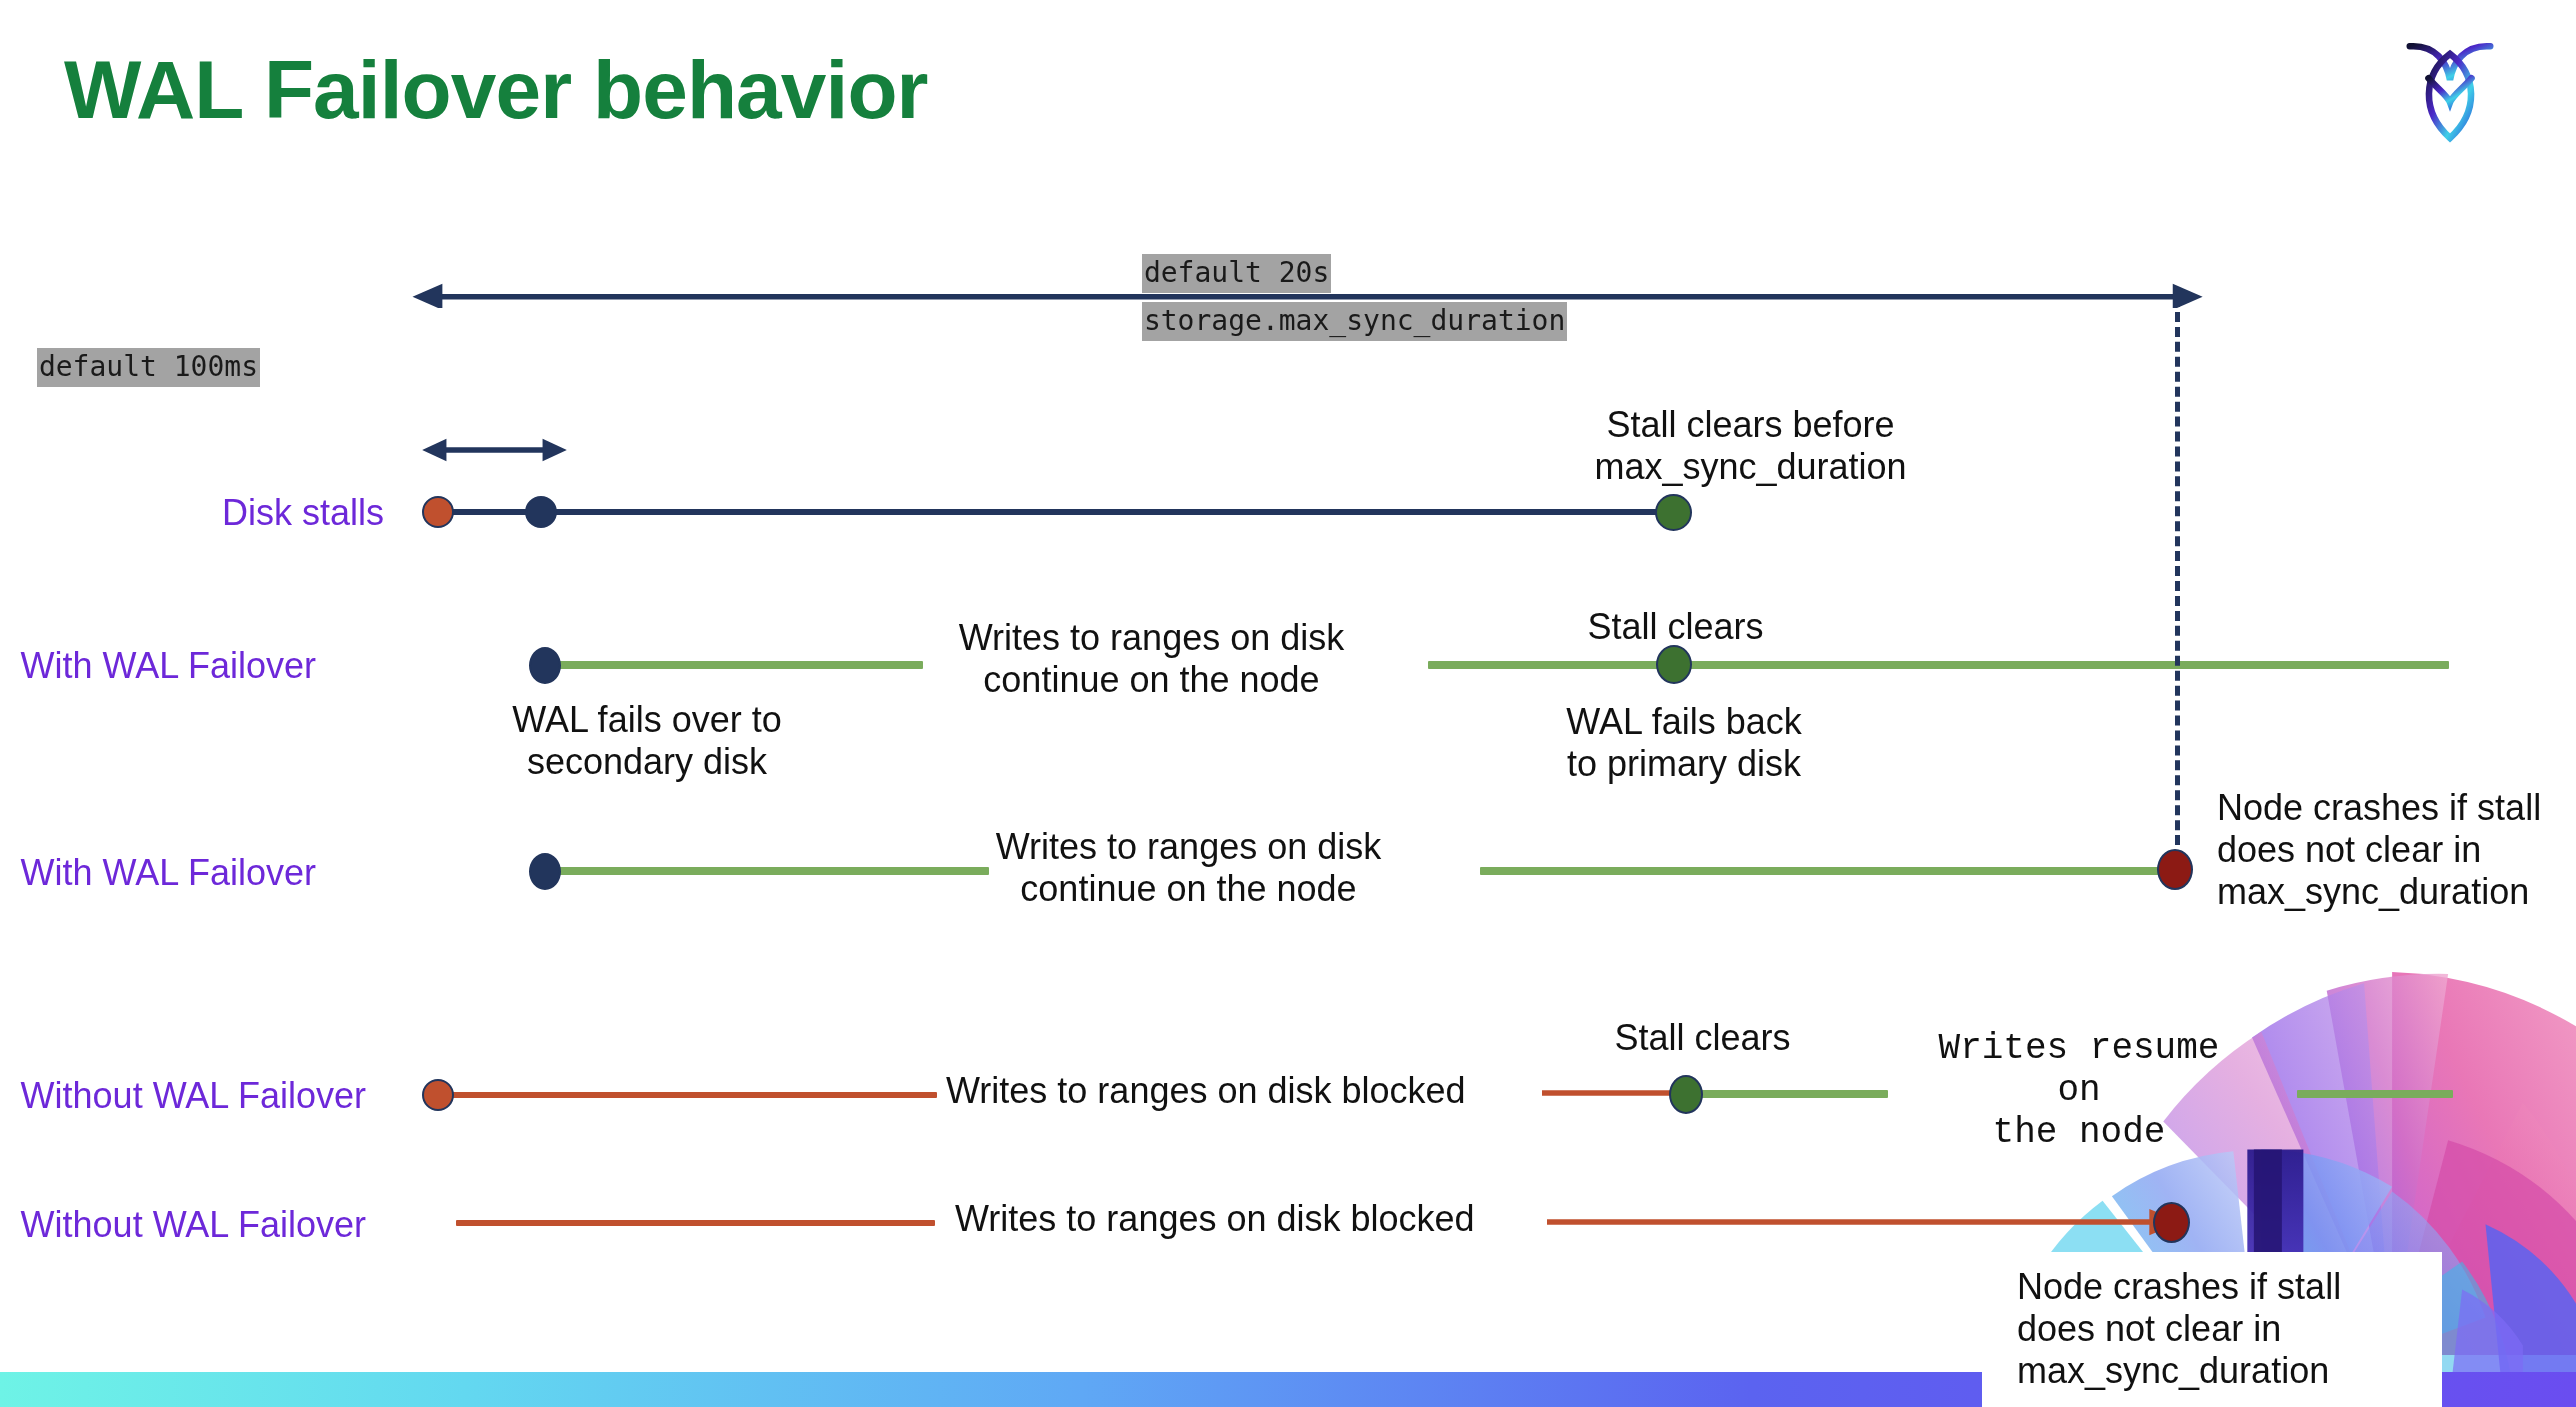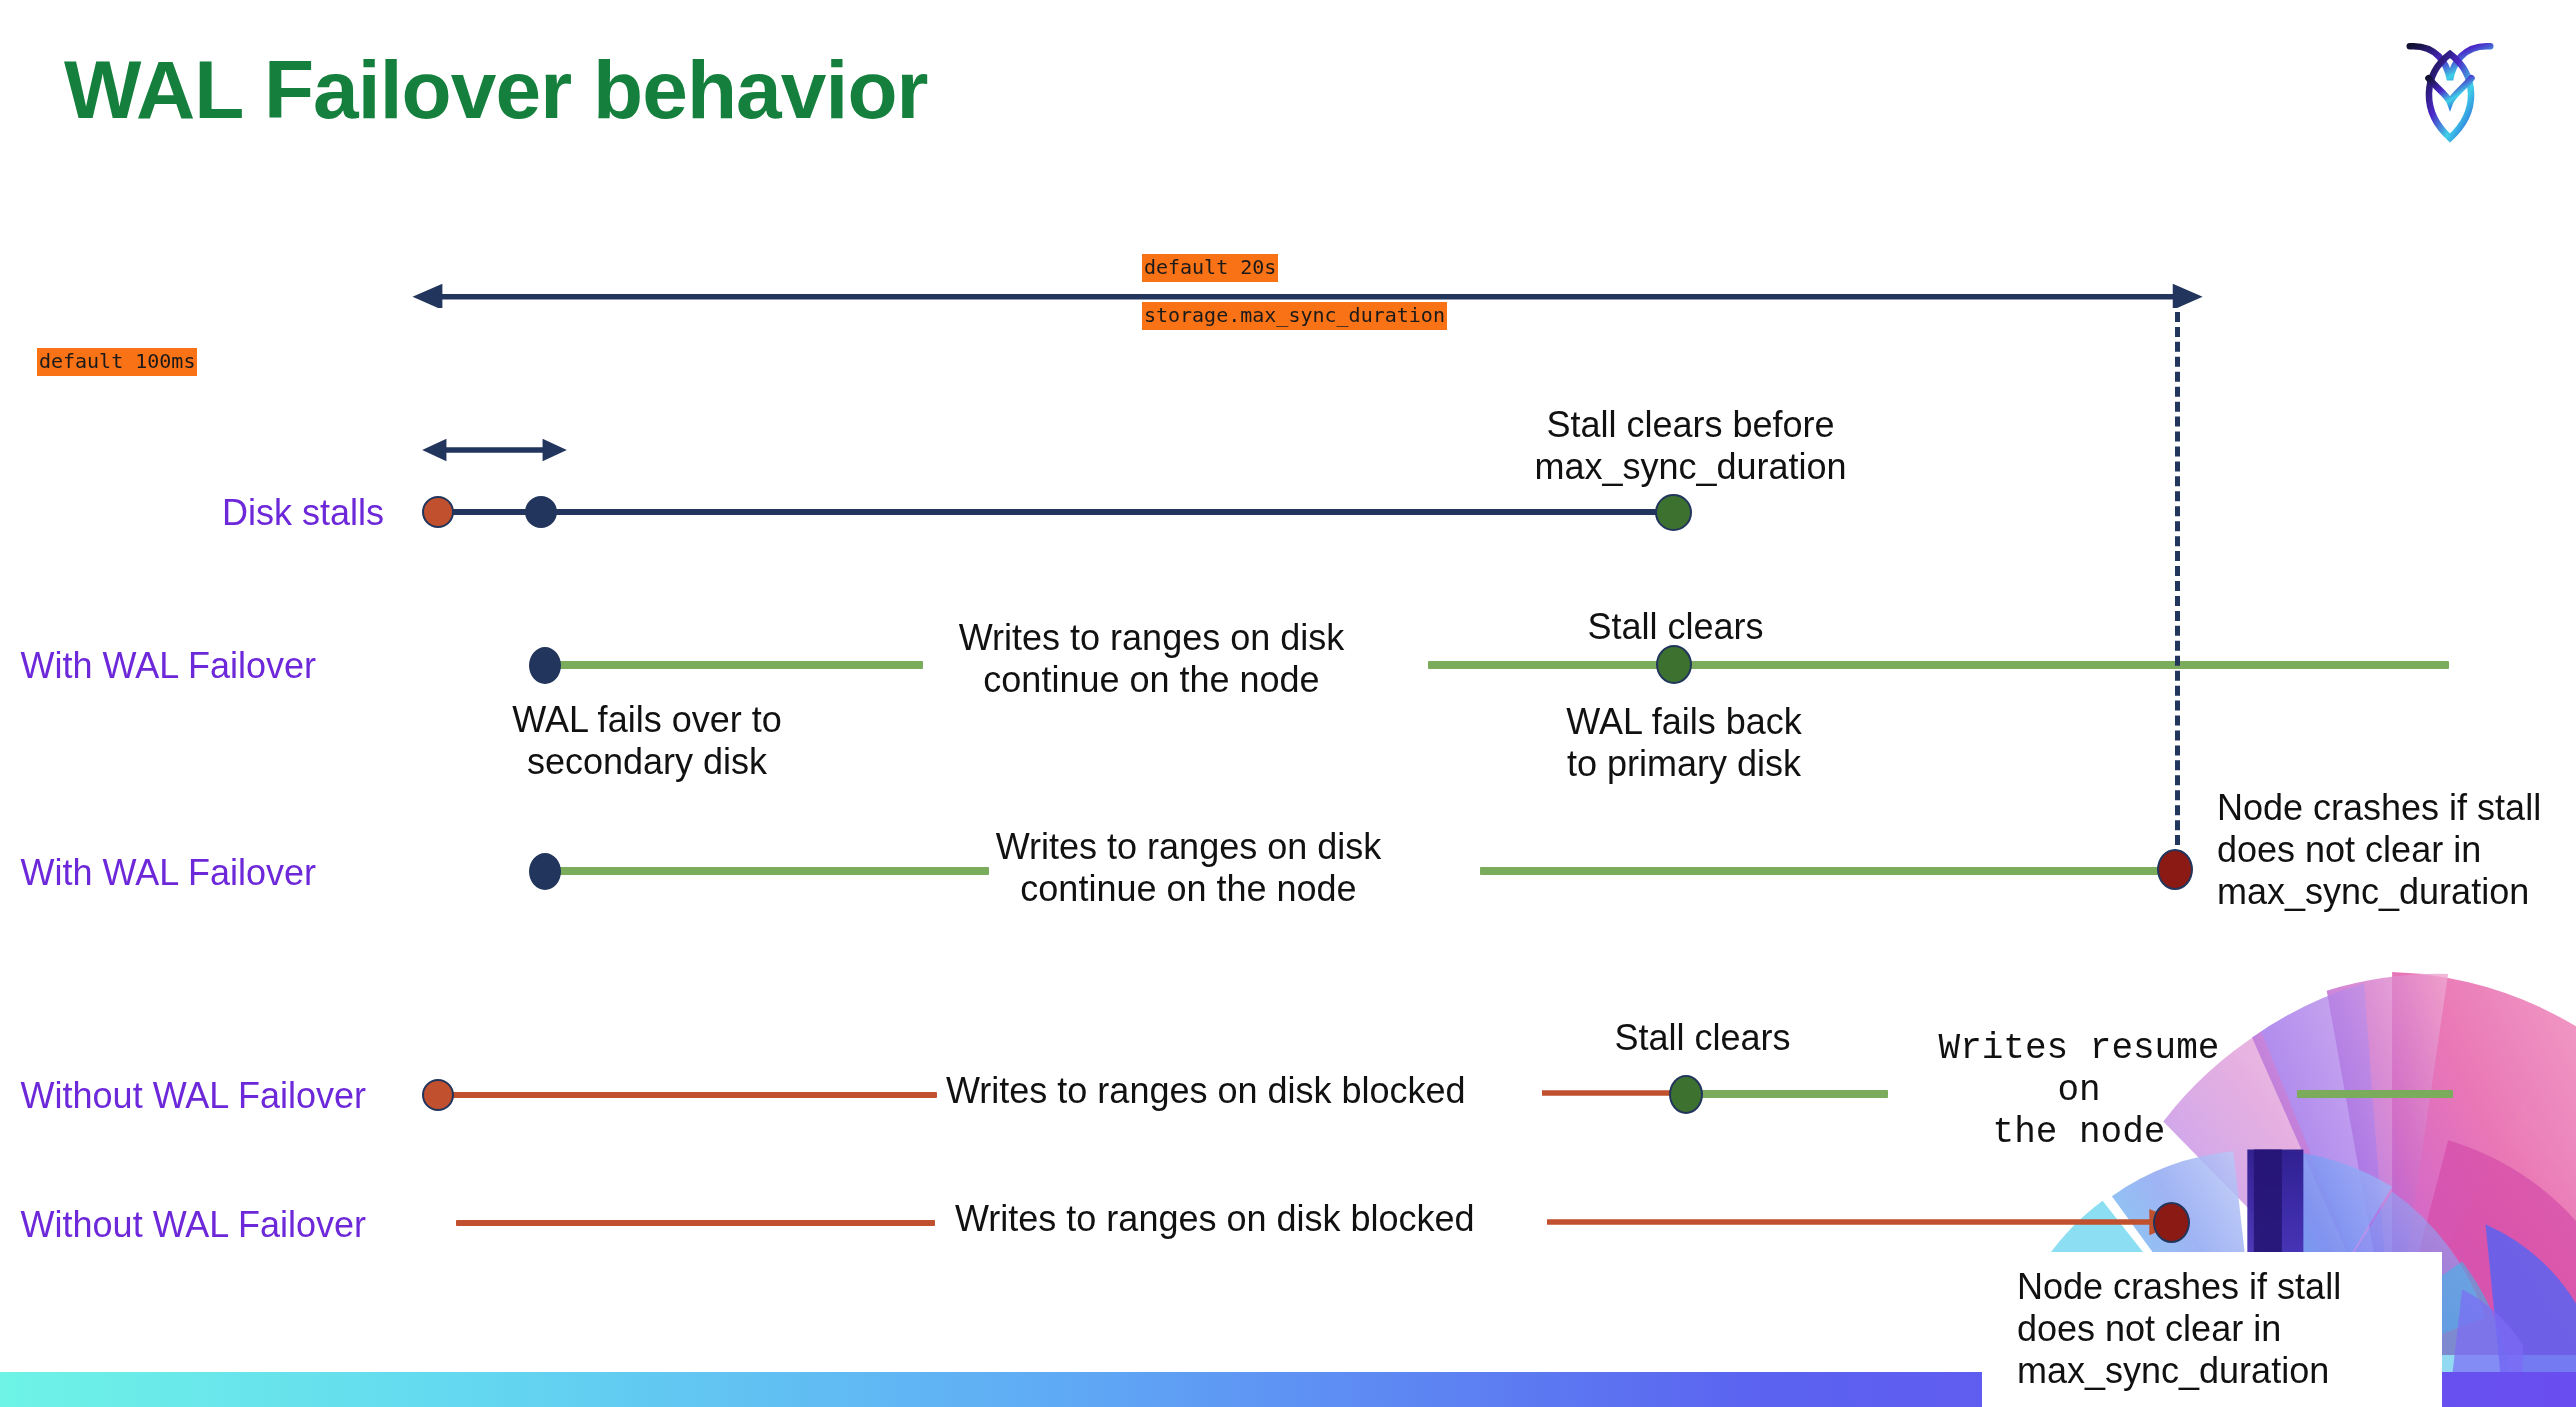--- a/index.html
+++ b/index.html
@@ -30,21 +30,21 @@
     background:linear-gradient(90deg,#6ef3e6 0%,#63d8f0 18%,#5fa8f5 42%,#5b63f0 68%,#6a4df0 100%);
   }
   #whitebox{
     position:absolute;left:1982px;top:1252px;width:460px;height:155px;background:#fff;
   }
 
   
   .code{
     position:absolute;
     font-family:"DejaVu Sans Mono", monospace;
-    font-size:20px;color:#1a1a1a;background:#f97316;
+    font-size:28px;color:#1a1a1a;background:#a3a3a3;
     white-space:nowrap;line-height:1.38;padding:0 1.9px;
   }
   .rowlabel{
     position:absolute;font-size:36px;color:#6d28d9;white-space:nowrap;
     font-family:"Liberation Sans", sans-serif;
   }
   .note{
     position:absolute;font-size:36px;color:#111;line-height:1.17;
     font-family:"Liberation Sans", sans-serif;text-align:center;white-space:pre-line;
   }
@@ -162,21 +162,21 @@
     <line x1="20" y1="15" x2="135" y2="15" stroke="#22355c" stroke-width="6"></line>
     <polygon points="0,15 26,3 26,27" fill="#22355c"></polygon>
     <polygon points="155,15 129,3 129,27" fill="#22355c"></polygon>
   </svg>
 
   <div class="rowlabel" style="left:222px;top:492px;">Disk stalls</div>
   <div class="seg navy" style="left:437px;top:509px;width:1243px;"></div>
   <div class="dot red" style="left:422px;top:496px;width:32px;height:32px;"></div>
   <div class="dot navy" style="left:525px;top:496px;width:32px;height:32px;"></div>
   <div class="dot green" style="left:1655px;top:494px;width:37px;height:37px;"></div>
-  <div class="note" style="left:1512px;top:404px;width:357px;">Stall clears before
+  <div class="note" style="left:1572px;top:404px;width:357px;">Stall clears before
 max_sync_duration</div>
 
   <div class="rowlabel" style="left:20.6px;top:645px;">With WAL Failover</div>
   <div class="seg green" style="left:538px;top:661px;width:385px;"></div>
   <div class="seg green" style="left:1428px;top:661px;width:1021px;"></div>
   <div class="dot navy" style="left:529px;top:647px;width:32px;height:37px;"></div>
   <div class="dot green" style="left:1656px;top:645px;width:36px;height:39px;"></div>
   <div class="note" style="left:946px;top:617px;width:411px;">Writes to ranges on disk
 continue on the node</div>
   <div class="note" style="left:479px;top:699px;width:336px;">WAL fails over to

